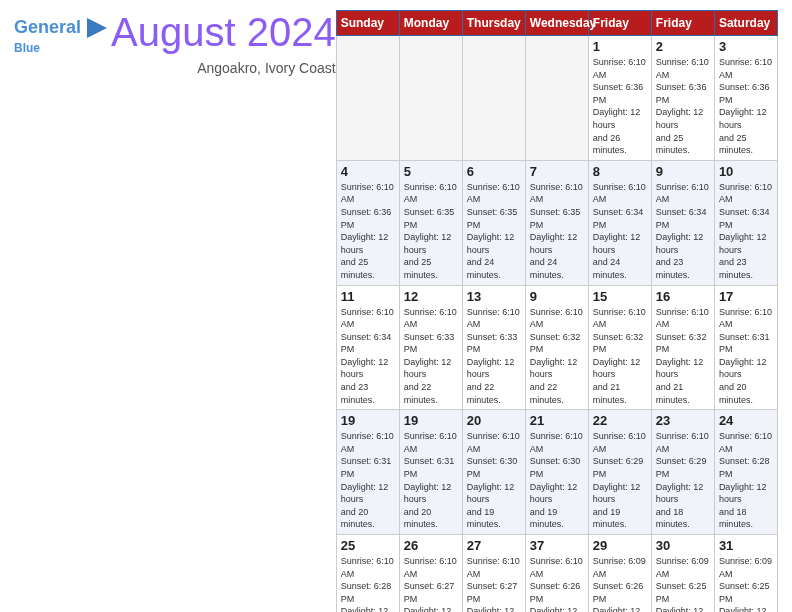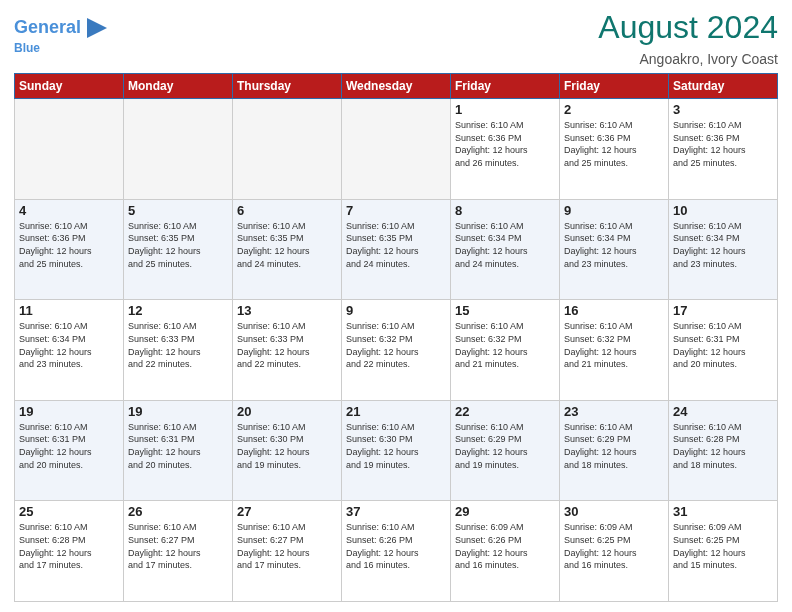--- a/index.html
+++ b/index.html
@@ -8,21 +8,20 @@
       background: #fff;
       width: 792px;
       height: 612px;
       overflow: hidden;
     }
     .page {
       width: 792px;
       height: 612px;
       padding: 10px 14px 10px 14px;
       display: flex;
-      flex-direction: column;
     }
     .header {
       display: flex;
       align-items: flex-start;
       justify-content: space-between;
       margin-bottom: 6px;
     }
     .logo {
       display: flex;
       align-items: center;
@@ -39,23 +38,23 @@
     }
     .logo-icon {
       width: 28px;
       height: 28px;
       margin-left: 2px;
     }
     .title-block {
       text-align: right;
     }
     .main-title {
-      font-size: 32px;
+      font-size: 40px;
       font-weight: 300;
-      color: #0f766e;
+      color: #8b5cf6;
       line-height: 1.1;
     }
     .subtitle {
       font-size: 14px;
       color: #555;
       margin-top: 6px;
     }
     .calendar {
       flex: 1;
       border: 1px solid #ccc;

